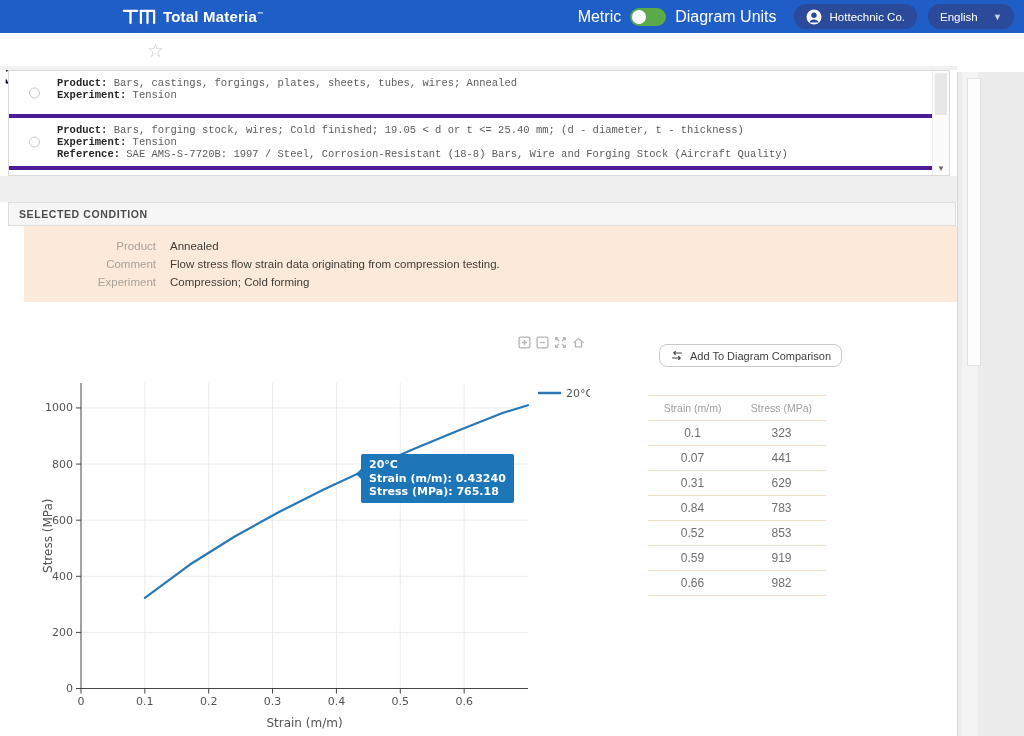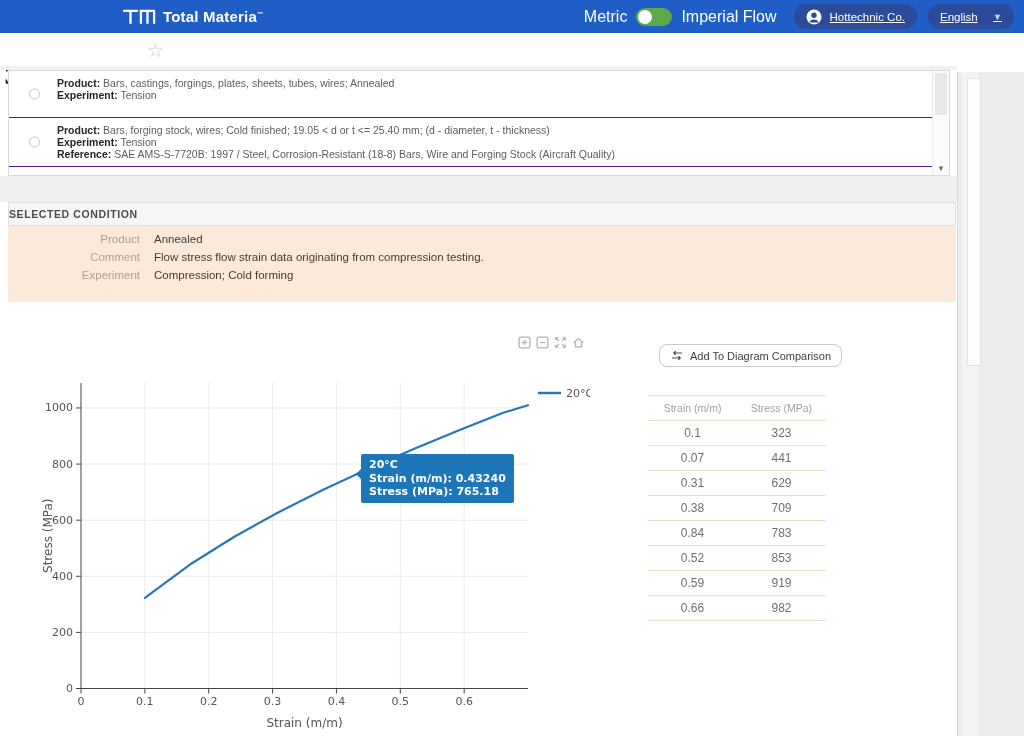--- a/index.html
+++ b/index.html
@@ -10,54 +10,54 @@
   .topbar { position:absolute; left:0; top:0; width:1024px; height:33px;
             background:#1e5ec6; display:flex; align-items:center; }
   .logo { display:flex; align-items:center; margin-left:122px; gap:7px; }
   .logo-text { color:#fff; font-weight:bold; font-size:15px; letter-spacing:.2px; }
   .logo-text sup { font-size:6px; vertical-align:super; }
   .topbar-right { margin-left:auto; display:flex; align-items:center; gap:9px; padding-right:10px; }
   .unit-label { color:#fff; font-size:16px; font-weight:500; }
   .toggle { width:36px; height:18px; border-radius:9px; background:#5ca94a; position:relative; cursor:pointer; }
   .toggle .knob { position:absolute; left:2px; top:2px; width:14px; height:14px; border-radius:50%; background:#fff; }
   .navbox { background:#2c4a9a; border-radius:12px; height:25px; display:flex; align-items:center;
-            padding:0 12px; color:#fff; font-size:11.5px; gap:8px; cursor:pointer;text-decoration:underline; }
+            padding:0 12px; color:#fff; font-size:11.5px; gap:8px; cursor:pointer; }
   .navbox.lang { width:86px; justify-content:space-between; margin-left:2px; }
   .caret { font-size:9px; color:#cdd6ef; }
 
   
   .titlebar { position:absolute; left:0; top:33px; width:1024px; height:33px; background:#fff; }
   .page-title { position:absolute; left:4px; top:1px; font-family:"DejaVu Serif", serif;
                 font-weight:bold; font-size:23px; color:#0f172a;margin-top:28px; }
   .fav-star { position:absolute; left:147px; top:6px; font-size:19px; color:#c8c8c8; cursor:pointer; }
 
   .band-top { position:absolute; left:0; top:66px; width:957px; height:4px; background:#f1f1f1; }
   .band-mid { position:absolute; left:0; top:176px; width:957px; height:26px; background:#f0f0f0; }
 
   
   .list-card { position:absolute; left:8px; top:70px; width:942px; height:106px;
                background:#fff; border:1px solid #d9d9d9; overflow:hidden; }
   .list-rows { position:absolute; left:0; top:0; right:17px; bottom:0; overflow:hidden; }
-  .cond-row { position:relative; min-height:47px; border-bottom:1px solid #4c1d95;
-              padding:6px 8px 5px 48px; cursor:pointer; }
+  .cond-row { position:relative; min-height:47px; border-bottom:4px solid #4c1d95;
+              padding:6px 8px 5px 48px; cursor:pointer;font-family:Liberation Mono, monospace; }
   .cond-row .radio { position:absolute; left:20px; top:50%; transform:translateY(-50%);
               width:11px; height:11px; border:1px solid #c9c9c9; border-radius:50%; background:#fff; }
   .cond-line { font-size:10.5px; line-height:12.2px; color:#5d5d5d; white-space:nowrap; }
   .cond-line b { color:#262626; }
   .list-sb { position:absolute; right:0; top:0; width:17px; height:100%;
              background:#fbfbfb; border-left:1px solid #ececec; }
   .list-sb .thumb { position:absolute; left:2px; top:2px; width:12px; height:42px; background:#e7e7e7; }
   .list-sb .sb-arrow { position:absolute; left:0; bottom:0; width:16px; height:13px;
              font-size:8px; color:#6d6d6d; text-align:center; line-height:13px; cursor:pointer; }
 
   
   .sc-header { position:absolute; left:8px; top:202px; width:948px; height:24px; background:#f6f6f6;
                border:1px solid #ddd; font-size:10.5px; font-weight:bold; letter-spacing:.6px;
-               color:#4c4c4c; line-height:22px; }
-  .sc-body { position:absolute; left:8px; top:226px; width:948px; height:76px; background:#fce9d9; padding-top:4px; }
+               color:#4c4c4c; line-height:22px; padding-left:10px; }
+  .sc-body { position:absolute; left:24px; top:226px; width:948px; height:76px; background:#fce9d9; padding-top:11px; }
   .sc-row { display:flex; font-size:11.5px; line-height:18px; }
   .sc-label { width:132px; text-align:right; color:#a8a29b; }
   .sc-value { margin-left:14px; color:#423d37; }
 
   
   .modebar { position:absolute; left:517px; top:335px; display:flex; gap:4px; }
   .mb-btn { width:14px; height:14px; color:#b3b3b3; cursor:pointer; display:flex; align-items:center; justify-content:center; }
 
   
   .cmp-btn { position:absolute; left:659px; top:344px; height:23px; background:#fff;
@@ -99,21 +99,21 @@
         <path d="M20,17 V4 H34 M27,4 V17 M34,4 V17"></path>
       </g>
     </svg>
     <span class="logo-text"><span>Total Materia</span><sup>™</sup></span>
   </div>
   <div class="topbar-right">
     <span class="unit-label">Metric</span>
     <div class="toggle">
       <div class="knob"></div>
     </div>
-    <span class="unit-label" style="margin-right:8px">Imperial Flow</span>
+    <span class="unit-label" style="margin-right:8px">Diagram Units</span>
     <div class="navbox">
       <svg width="16" height="16" viewBox="0 0 16 16">
         <circle cx="8" cy="8" r="7.5" fill="#fff"></circle>
         <circle cx="8" cy="6.3" r="2.7" fill="#2c4a9a"></circle>
         <path d="M3.3,13.4 a4.9,4.2 0 0 1 9.4,0 z" fill="#2c4a9a"></path>
       </svg>
       <span>Hottechnic Co.</span>
     </div>
     <div class="navbox lang">
       <span>English</span>
@@ -271,24 +271,20 @@
     </div>
     <div class="dt-row">
       <span class="dt-cell">0.07</span>
       <span class="dt-cell">441</span>
     </div>
     <div class="dt-row">
       <span class="dt-cell">0.31</span>
       <span class="dt-cell">629</span>
     </div>
     <div class="dt-row">
-      <span class="dt-cell">0.38</span>
-      <span class="dt-cell">709</span>
-    </div>
-    <div class="dt-row">
       <span class="dt-cell">0.84</span>
       <span class="dt-cell">783</span>
     </div>
     <div class="dt-row">
       <span class="dt-cell">0.52</span>
       <span class="dt-cell">853</span>
     </div>
     <div class="dt-row">
       <span class="dt-cell">0.59</span>
       <span class="dt-cell">919</span>

